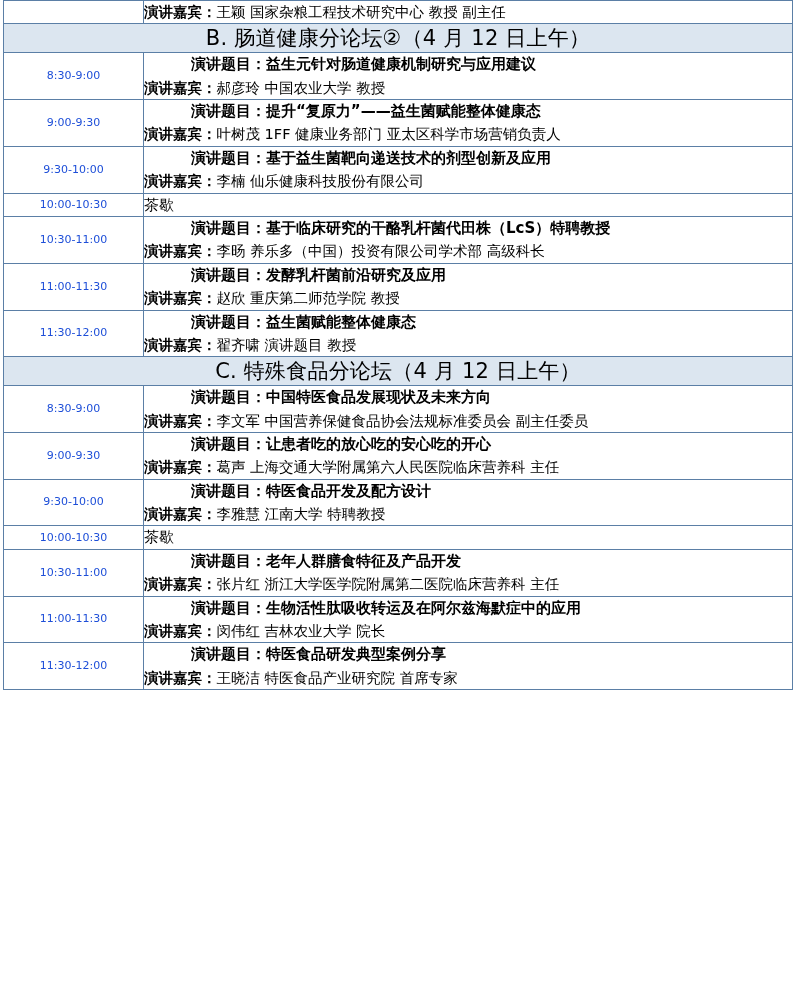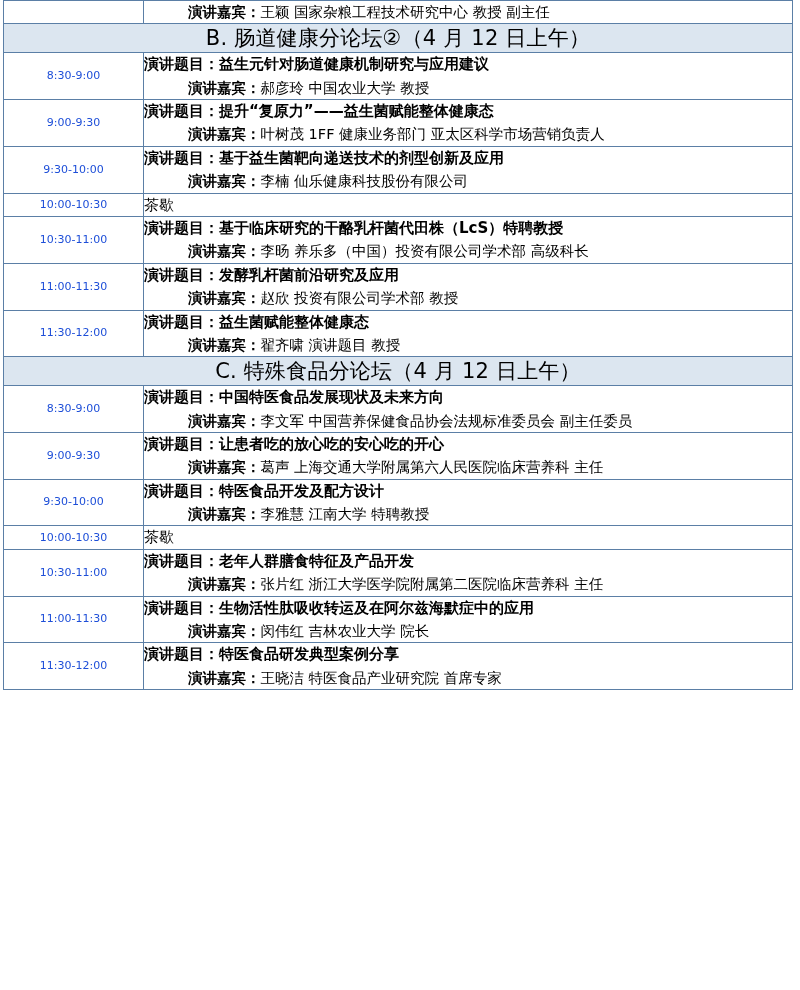--- a/index.html
+++ b/index.html
@@ -53,24 +53,24 @@
     line-height: 1.55;
     font-size: 15px;
     white-space: nowrap;
     overflow: hidden;
   }
   .line .lab {
     font-weight: bold;
   }
   .line.topic {
     font-weight: bold;
+    margin-left: 47px;
   }
   .line.speaker {
     font-size: 14.5px;
-    margin-left: 44px;
   }
   .line.speaker .lab {
     font-weight: bold;
   }
   .single-line {
     padding: 6px 10px 6px 12px;
     font-size: 15px;
     line-height: 1.5;
   }
   .break-cell {
@@ -134,21 +134,21 @@
         <td class="body-cell">
           <div class="line topic"><span class="lab">演讲题目：</span><span>基于临床研究的干酪乳杆菌代田株（LcS）特聘教授</span></div>
           <div class="line speaker"><span class="lab">演讲嘉宾：</span><span>李旸  养乐多（中国）投资有限公司学术部  高级科长</span></div>
         </td>
       </tr>
 
       <tr>
         <td class="time-cell">11:00-11:30</td>
         <td class="body-cell">
           <div class="line topic"><span class="lab">演讲题目：</span><span>发酵乳杆菌前沿研究及应用</span></div>
-          <div class="line speaker"><span class="lab">演讲嘉宾：</span><span>赵欣  投资有限公司学术部  教授</span></div>
+          <div class="line speaker"><span class="lab">演讲嘉宾：</span><span>赵欣  重庆第二师范学院  教授</span></div>
         </td>
       </tr>
 
       <tr>
         <td class="time-cell">11:30-12:00</td>
         <td class="body-cell">
           <div class="line topic"><span class="lab">演讲题目：</span><span>益生菌赋能整体健康态</span></div>
           <div class="line speaker"><span class="lab">演讲嘉宾：</span><span>翟齐啸  演讲题目  教授</span></div>
         </td>
       </tr>

